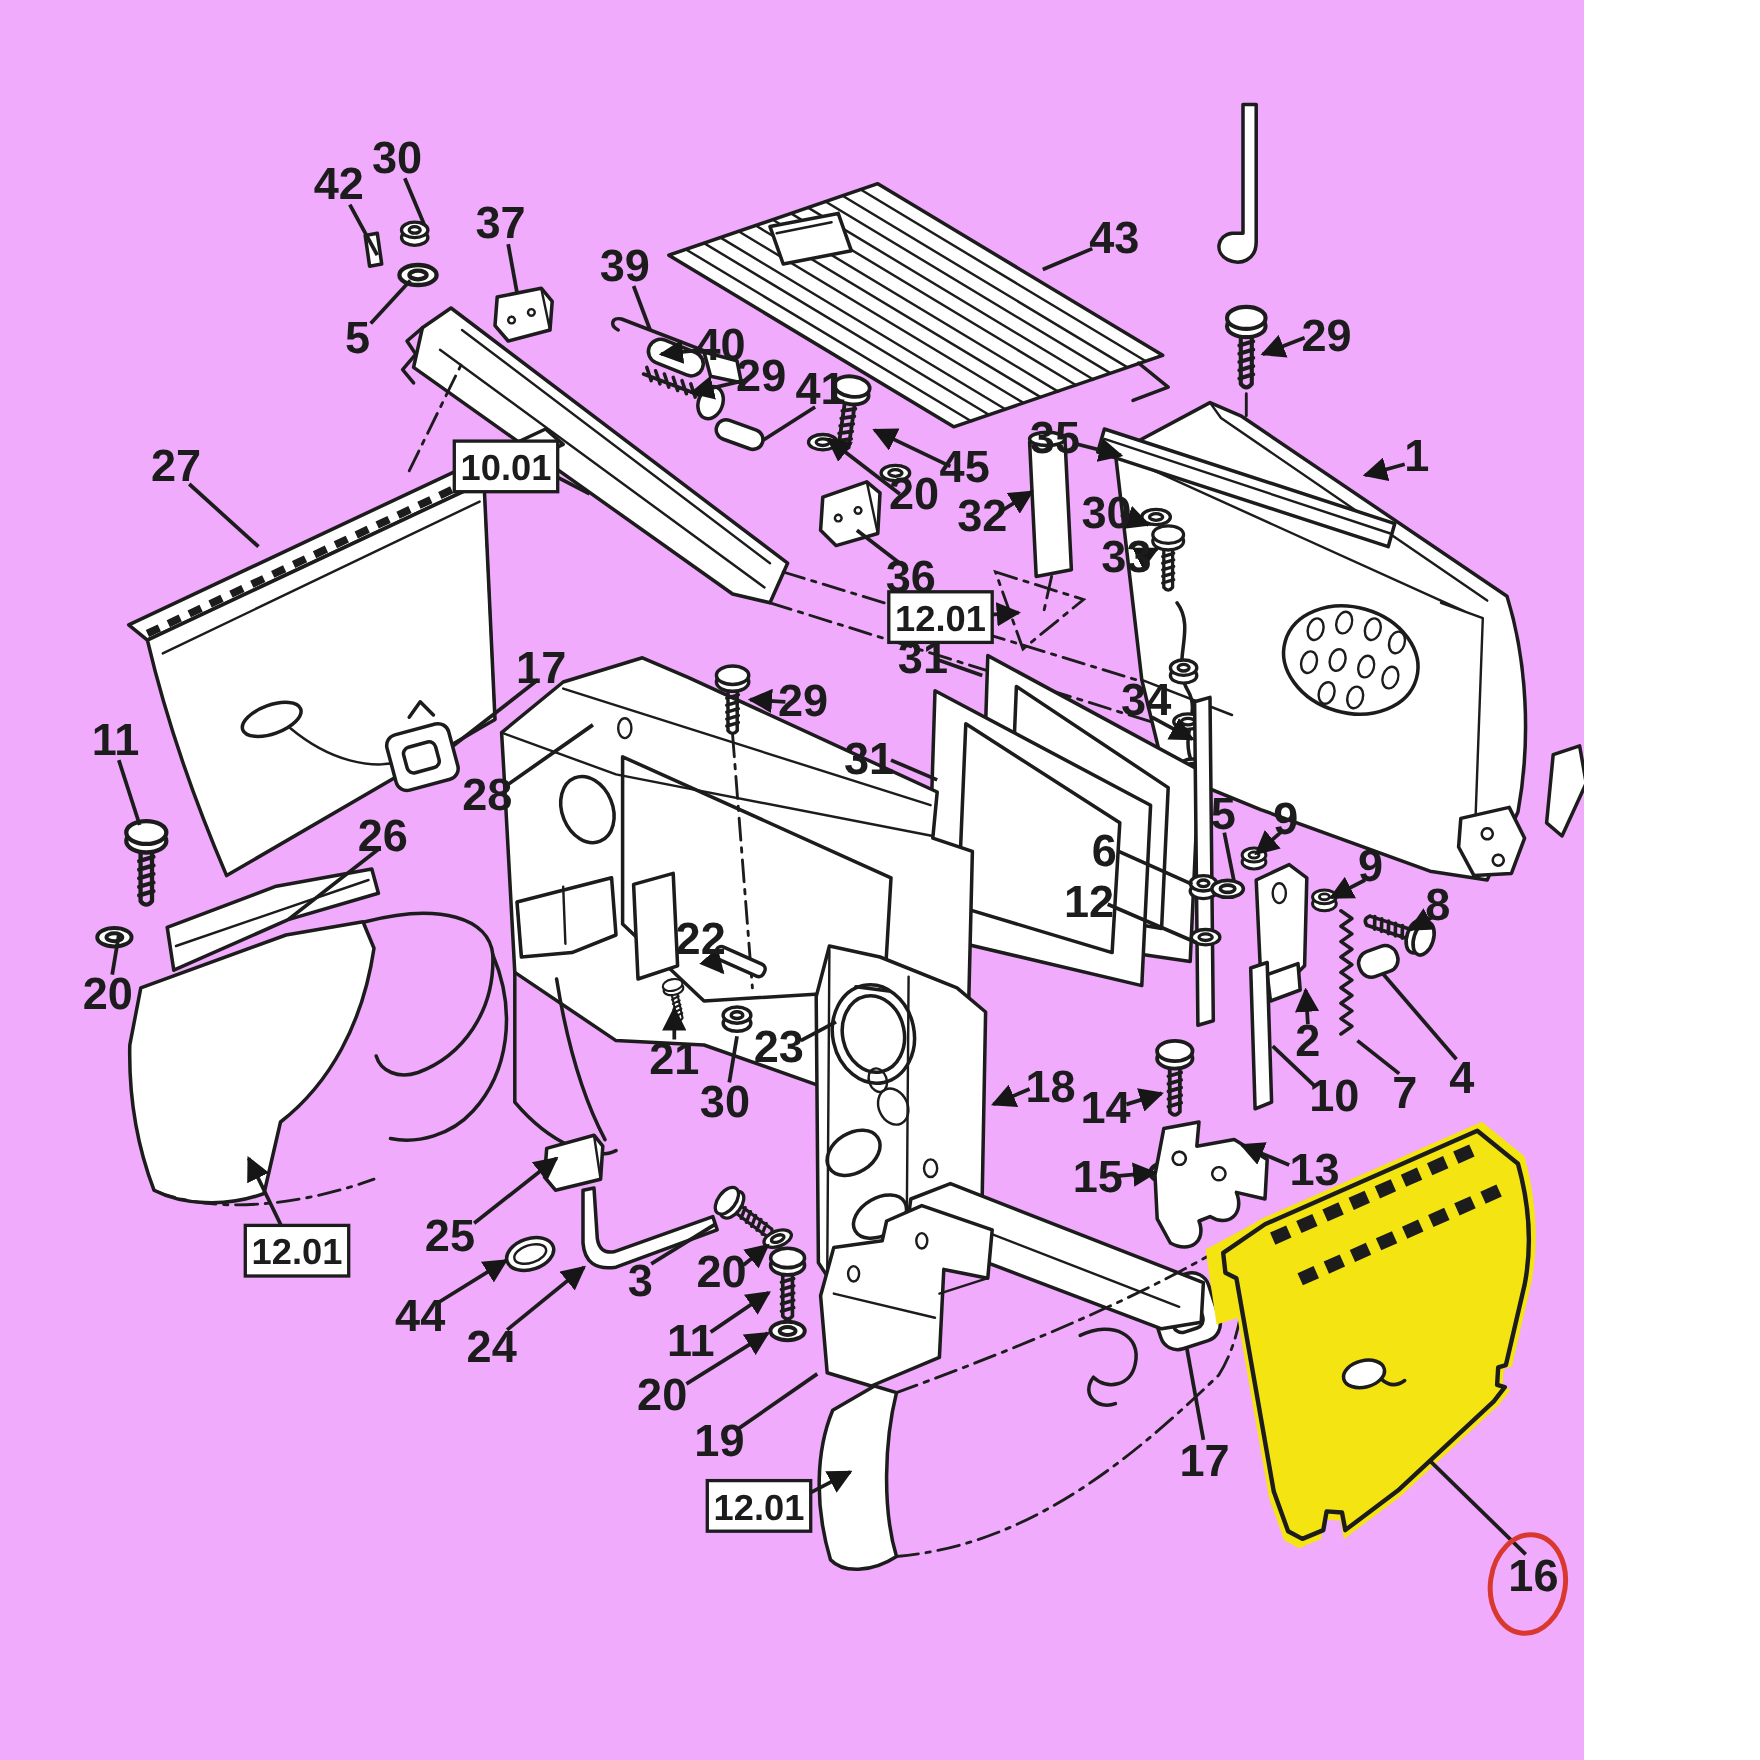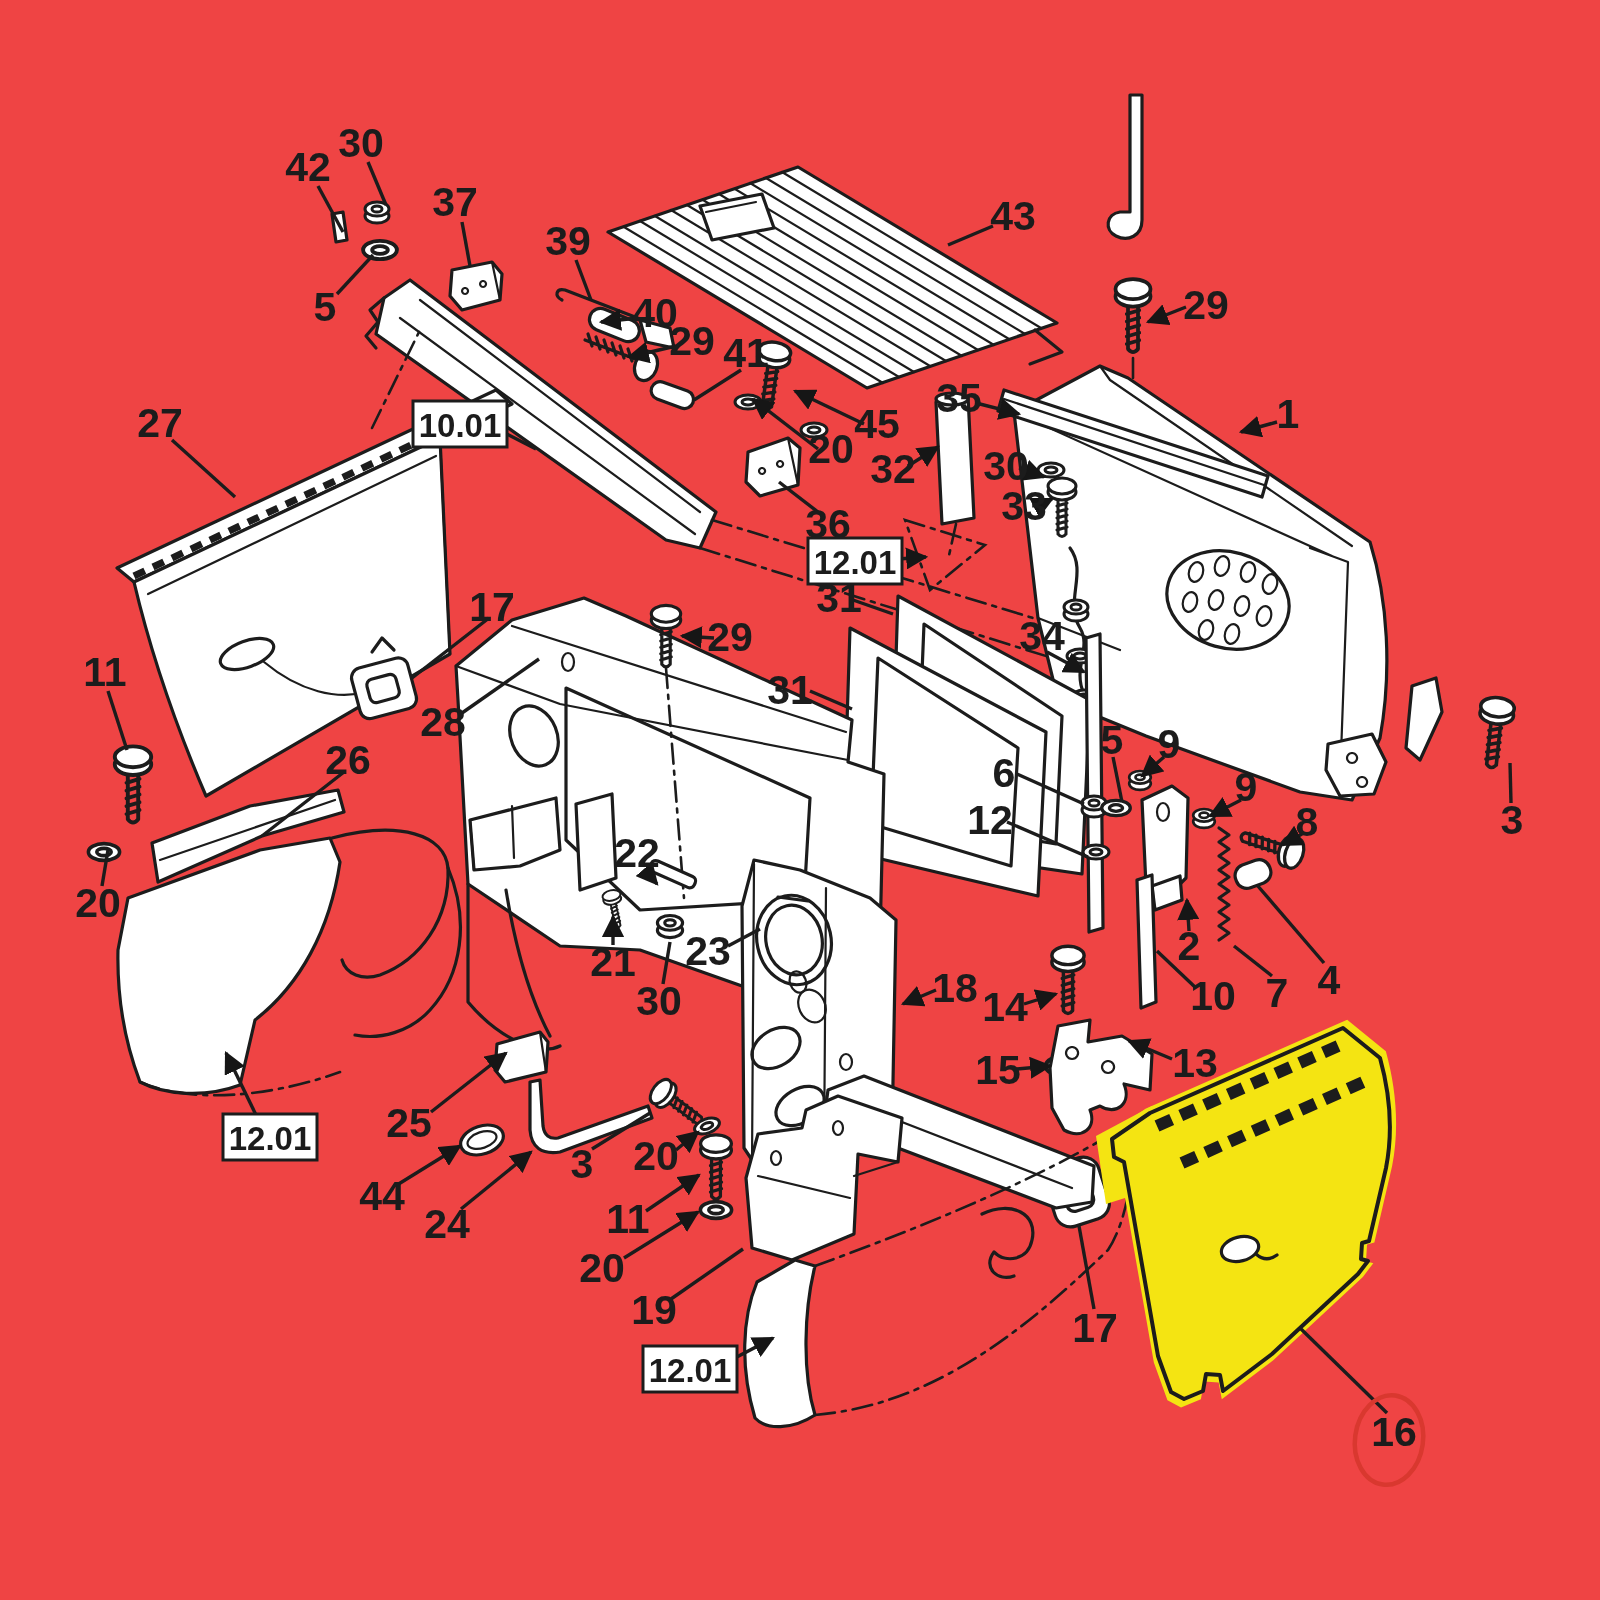--- a/index.html
+++ b/index.html
@@ -1,16 +1,16 @@
 <!DOCTYPE html>
 <html style="--ink: #1c1c1c; --hl: #F4E412; --red: #D9382F;"><head>
 <meta charset="utf-8">
 <style>
   html,body{margin:0;padding:0;background:#fff;}
-  .stage{position:relative;width:1600px;height:1600px;background:#ef4444;overflow:hidden;}
+  .stage{position:relative;width:1440px;height:1600px;background:#f0abfc;overflow:hidden;}
   svg{position:absolute;left:0;top:0;}
   .part{fill:#fff;stroke:var(--ink,#1c1c1c);stroke-width:3.2;stroke-linejoin:round;stroke-linecap:round;}
   .part--open{fill:none;stroke:var(--ink,#1c1c1c);stroke-width:3.2;stroke-linejoin:round;stroke-linecap:round;}
   .thin{stroke-width:2.2;}
   .phantom{fill:none;stroke:var(--ink,#1c1c1c);stroke-width:2.6;stroke-dasharray:20 7 4 7;stroke-linecap:round;}
   .hatchband{stroke:var(--ink,#1c1c1c);stroke-width:12;stroke-dasharray:16 10;fill:none;}
   .hatchthin{stroke:var(--ink,#1c1c1c);stroke-width:7;stroke-dasharray:12 9;fill:none;}
   .leader{stroke:var(--ink,#161616);stroke-width:3.4;}
   .callout{font-family:"Liberation Sans",sans-serif;font-weight:bold;font-size:41px;fill:var(--ink,#161616);}
   .boxlabel{font-family:"Liberation Sans",sans-serif;font-weight:bold;font-size:33px;fill:var(--ink,#161616);}

